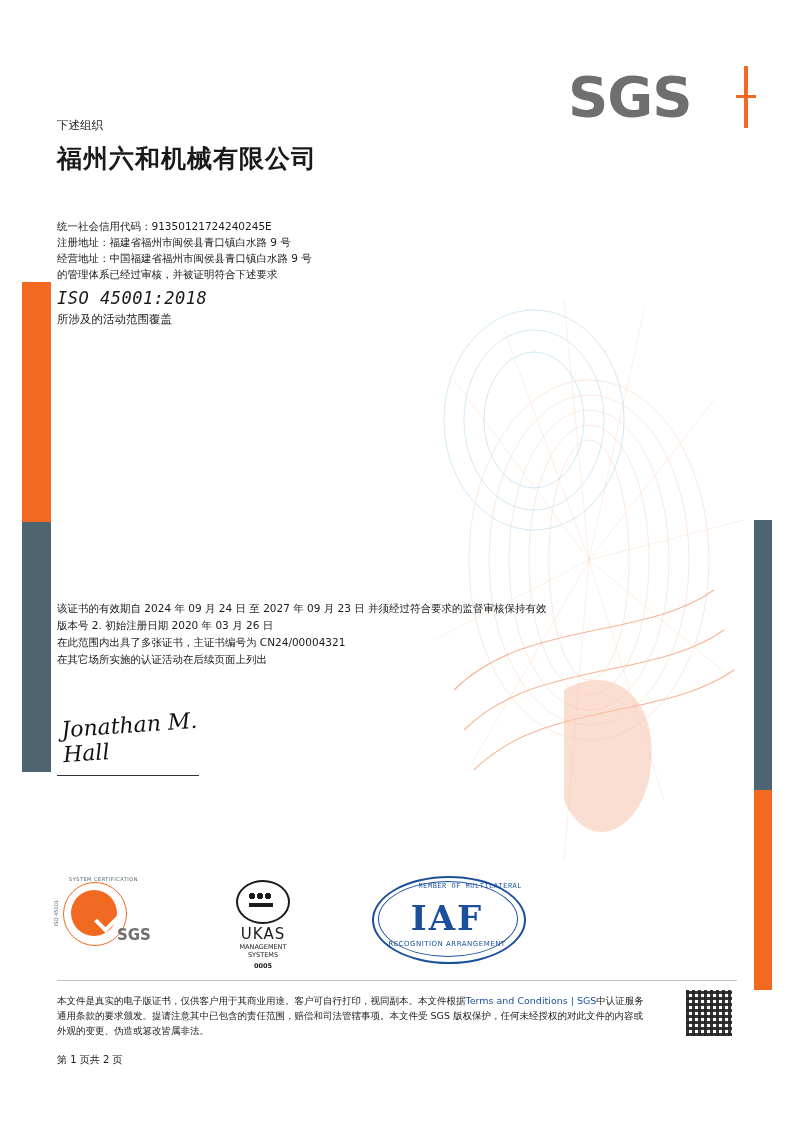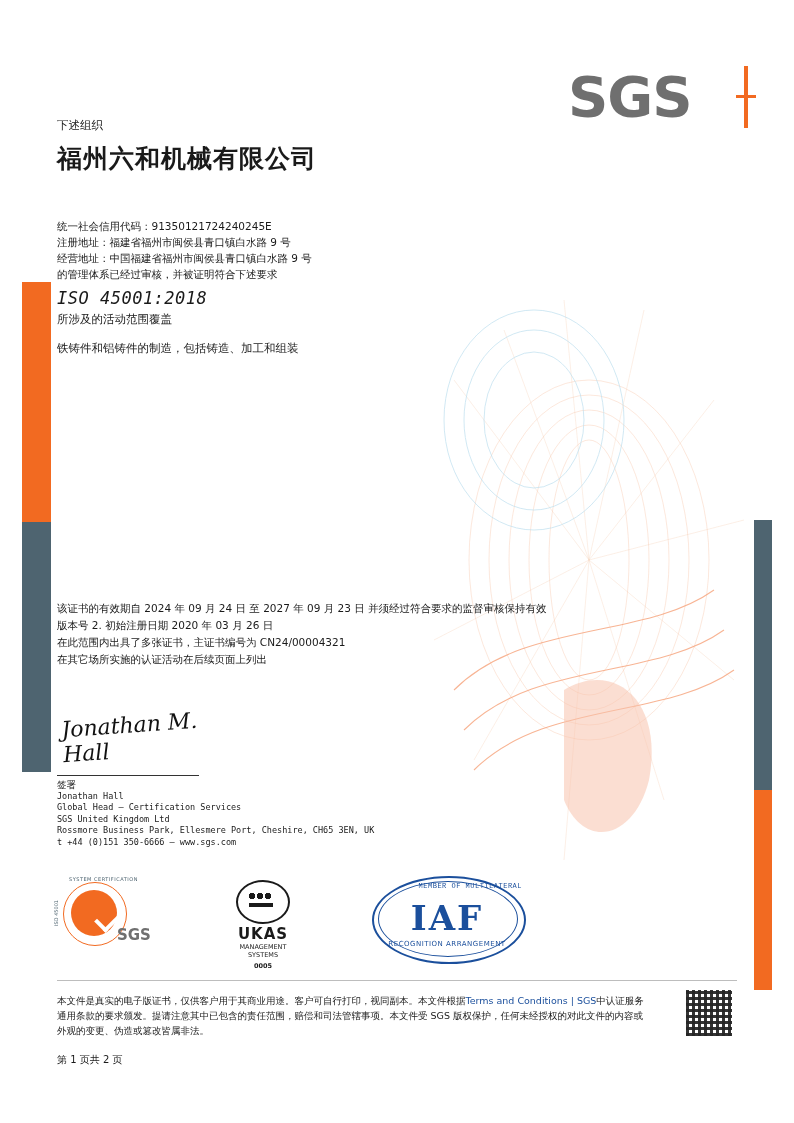--- a/index.html
+++ b/index.html
@@ -249,21 +249,21 @@
     position: absolute; left: 11px; top: 11px;
     width: 24px; height: 14px;
     background:
       linear-gradient(#1a1a1a,#1a1a1a) bottom/24px 4px no-repeat,
       radial-gradient(circle 3px at 3px 3px, #1a1a1a 99%, transparent 100%) left top/8px 8px no-repeat,
       radial-gradient(circle 3px at 3px 3px, #1a1a1a 99%, transparent 100%) center top/8px 8px no-repeat,
       radial-gradient(circle 3px at 3px 3px, #1a1a1a 99%, transparent 100%) right top/8px 8px no-repeat;
   }
   .ukas-word {
     font-family: "DejaVu Sans", sans-serif;
-    font-weight: bold; font-size: 15px; letter-spacing: 1px; color: #1a1a1a;
+    font-weight: normal; font-size: 15px; letter-spacing: 1px; color: #1a1a1a;
     margin-top: 1px;
   }
   .ukas-sub {
     font-family: "DejaVu Sans", sans-serif;
     font-size: 6.5px; line-height: 8px; color: #1a1a1a;
   }
   .ukas-num {
     font-family: "DejaVu Sans", sans-serif;
     font-size: 6.5px; font-weight: bold; color: #1a1a1a; margin-top: 3px;
   }
@@ -410,39 +410,30 @@
 
   <div class="details">
     <div>统一社会信用代码：91350121724240245E</div>
     <div>注册地址：福建省福州市闽侯县青口镇白水路 9 号</div>
     <div>经营地址：中国福建省福州市闽侯县青口镇白水路 9 号</div>
     <div>的管理体系已经过审核，并被证明符合下述要求</div>
   </div>
 
   <div class="std">ISO 45001:2018</div>
   <div class="scope-label">所涉及的活动范围覆盖</div>
-  <div class="scope-text">铁铸件和铝铸件的制造，包括铸造、加工和组装</div>
 
   <div class="validity">
     <div>该证书的有效期自 2024 年 09 月 24 日 至 2027 年 09 月 23 日 并须经过符合要求的监督审核保持有效</div>
     <div>版本号 2. 初始注册日期 2020 年 03 月 26 日</div>
     <div>在此范围内出具了多张证书，主证书编号为 CN24/00004321</div>
     <div>在其它场所实施的认证活动在后续页面上列出</div>
   </div>
 
   <div class="signature">Jonathan M. Hall</div>
   <div class="sig-line"></div>
-  <div class="sig-block">
-    <div class="cn">签署</div>
-    <div>Jonathan Hall</div>
-    <div>Global Head – Certification Services</div>
-    <div>SGS United Kingdom Ltd</div>
-    <div>Rossmore Business Park, Ellesmere Port, Cheshire, CH65 3EN, UK</div>
-    <div>t +44 (0)151 350-6666 – www.sgs.com</div>
-  </div>
 
   <div class="marks">
 
     <div class="mark iso-mark">
       <div class="iso-ring"></div>
       <div class="iso-inner">
         <div class="iso-check"></div>
       </div>
       <div class="iso-arc-text">
         <span class="iso-top">SYSTEM CERTIFICATION</span>

